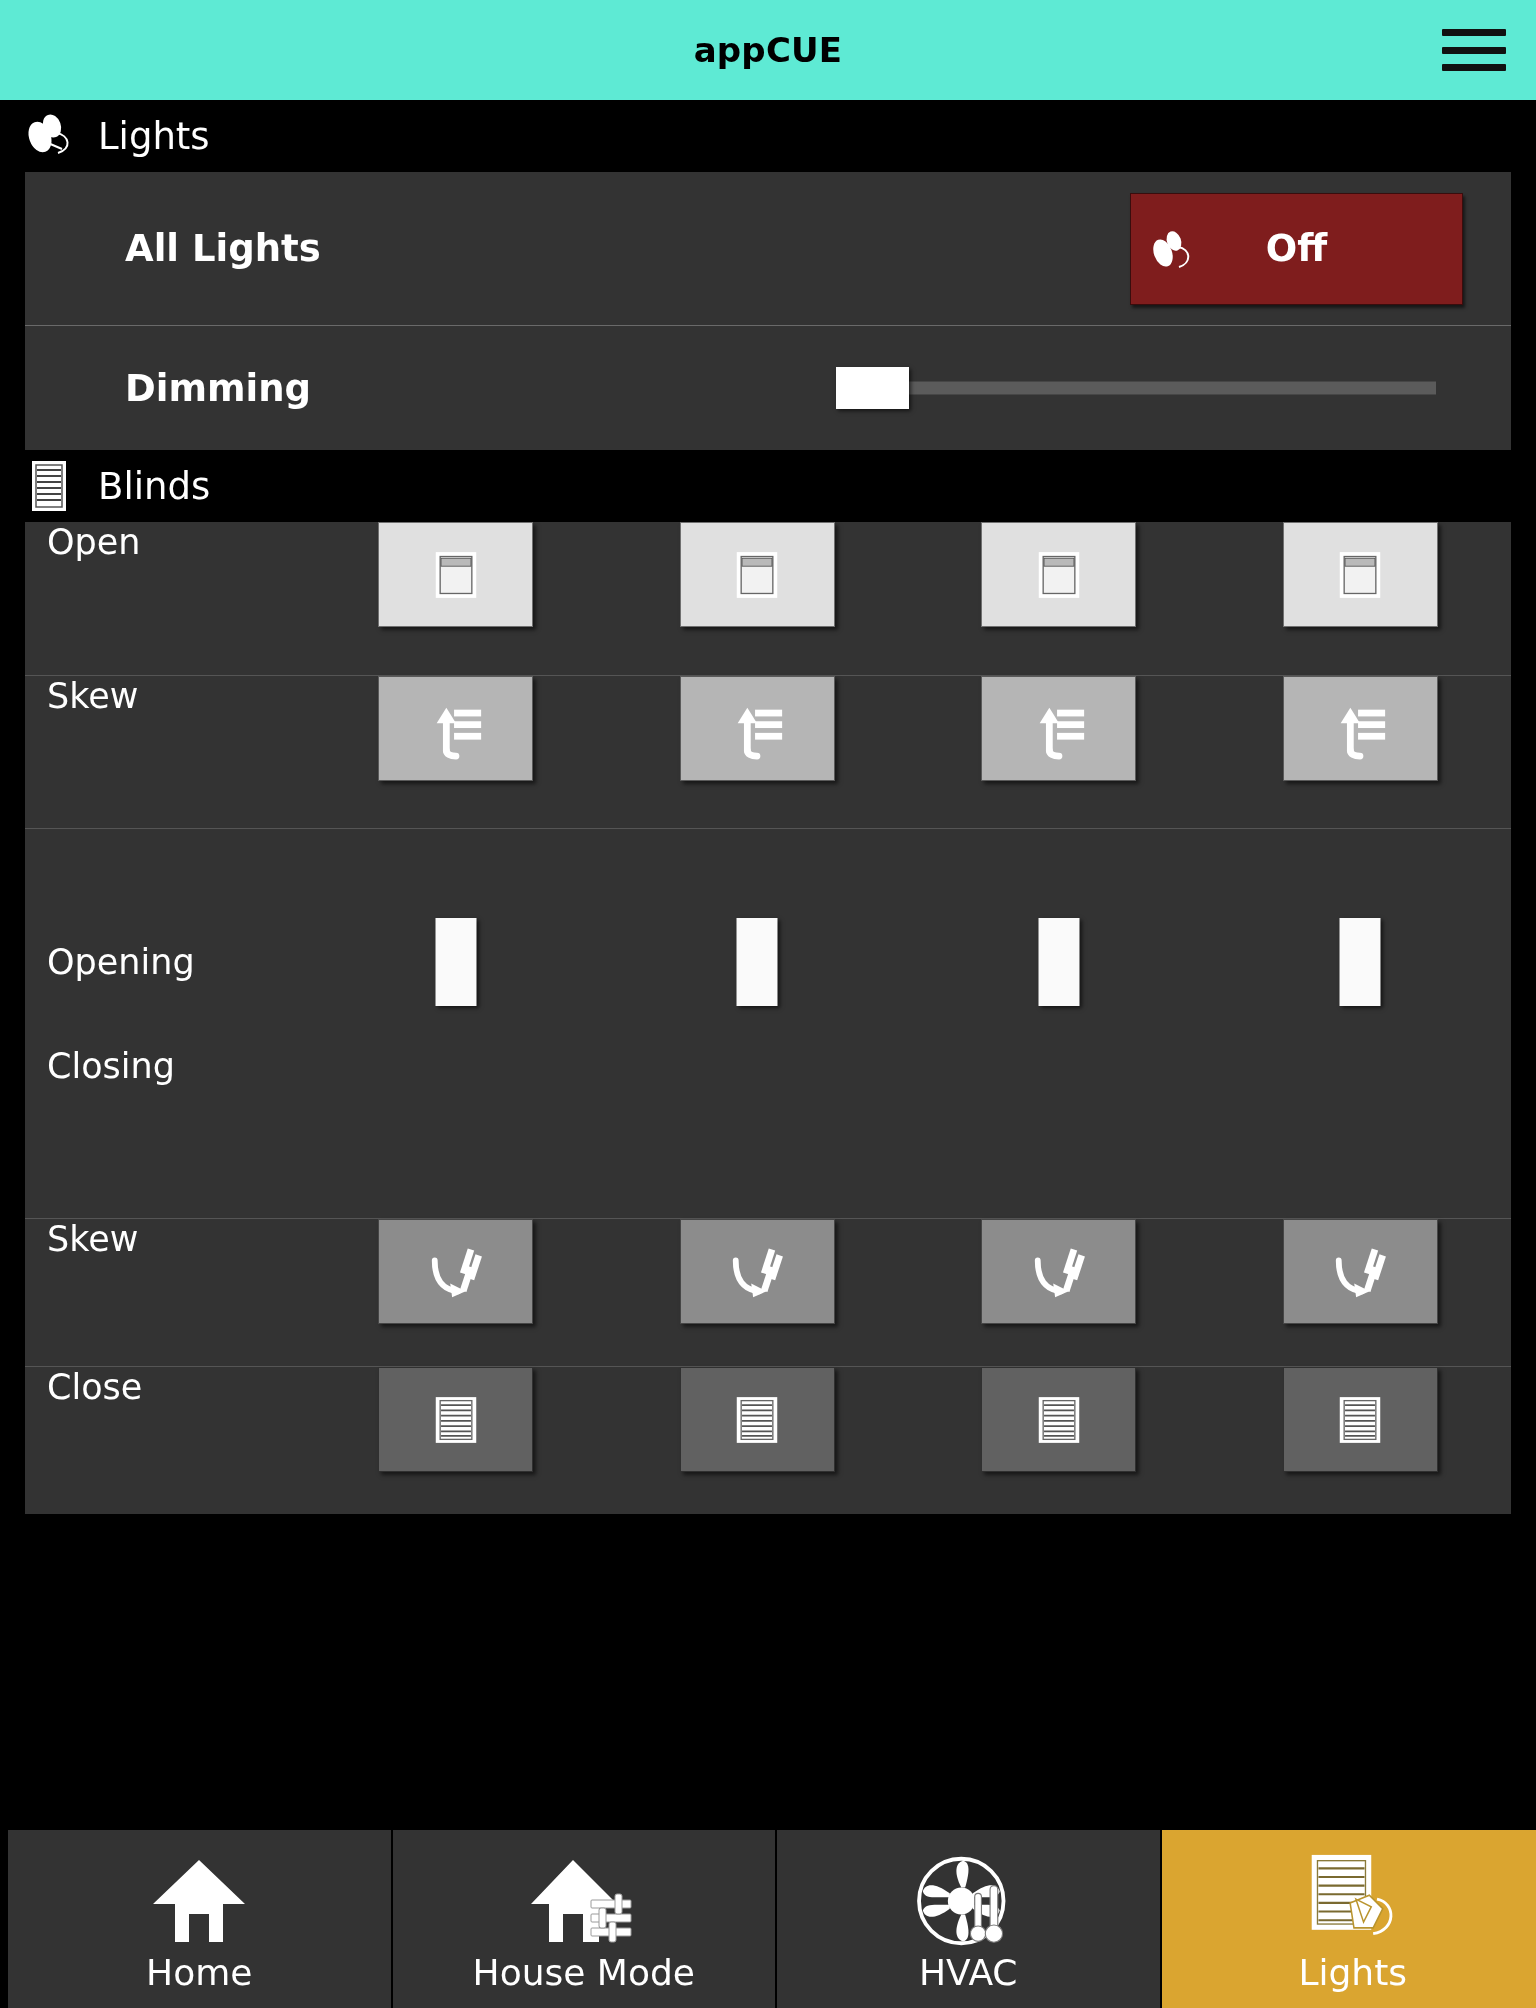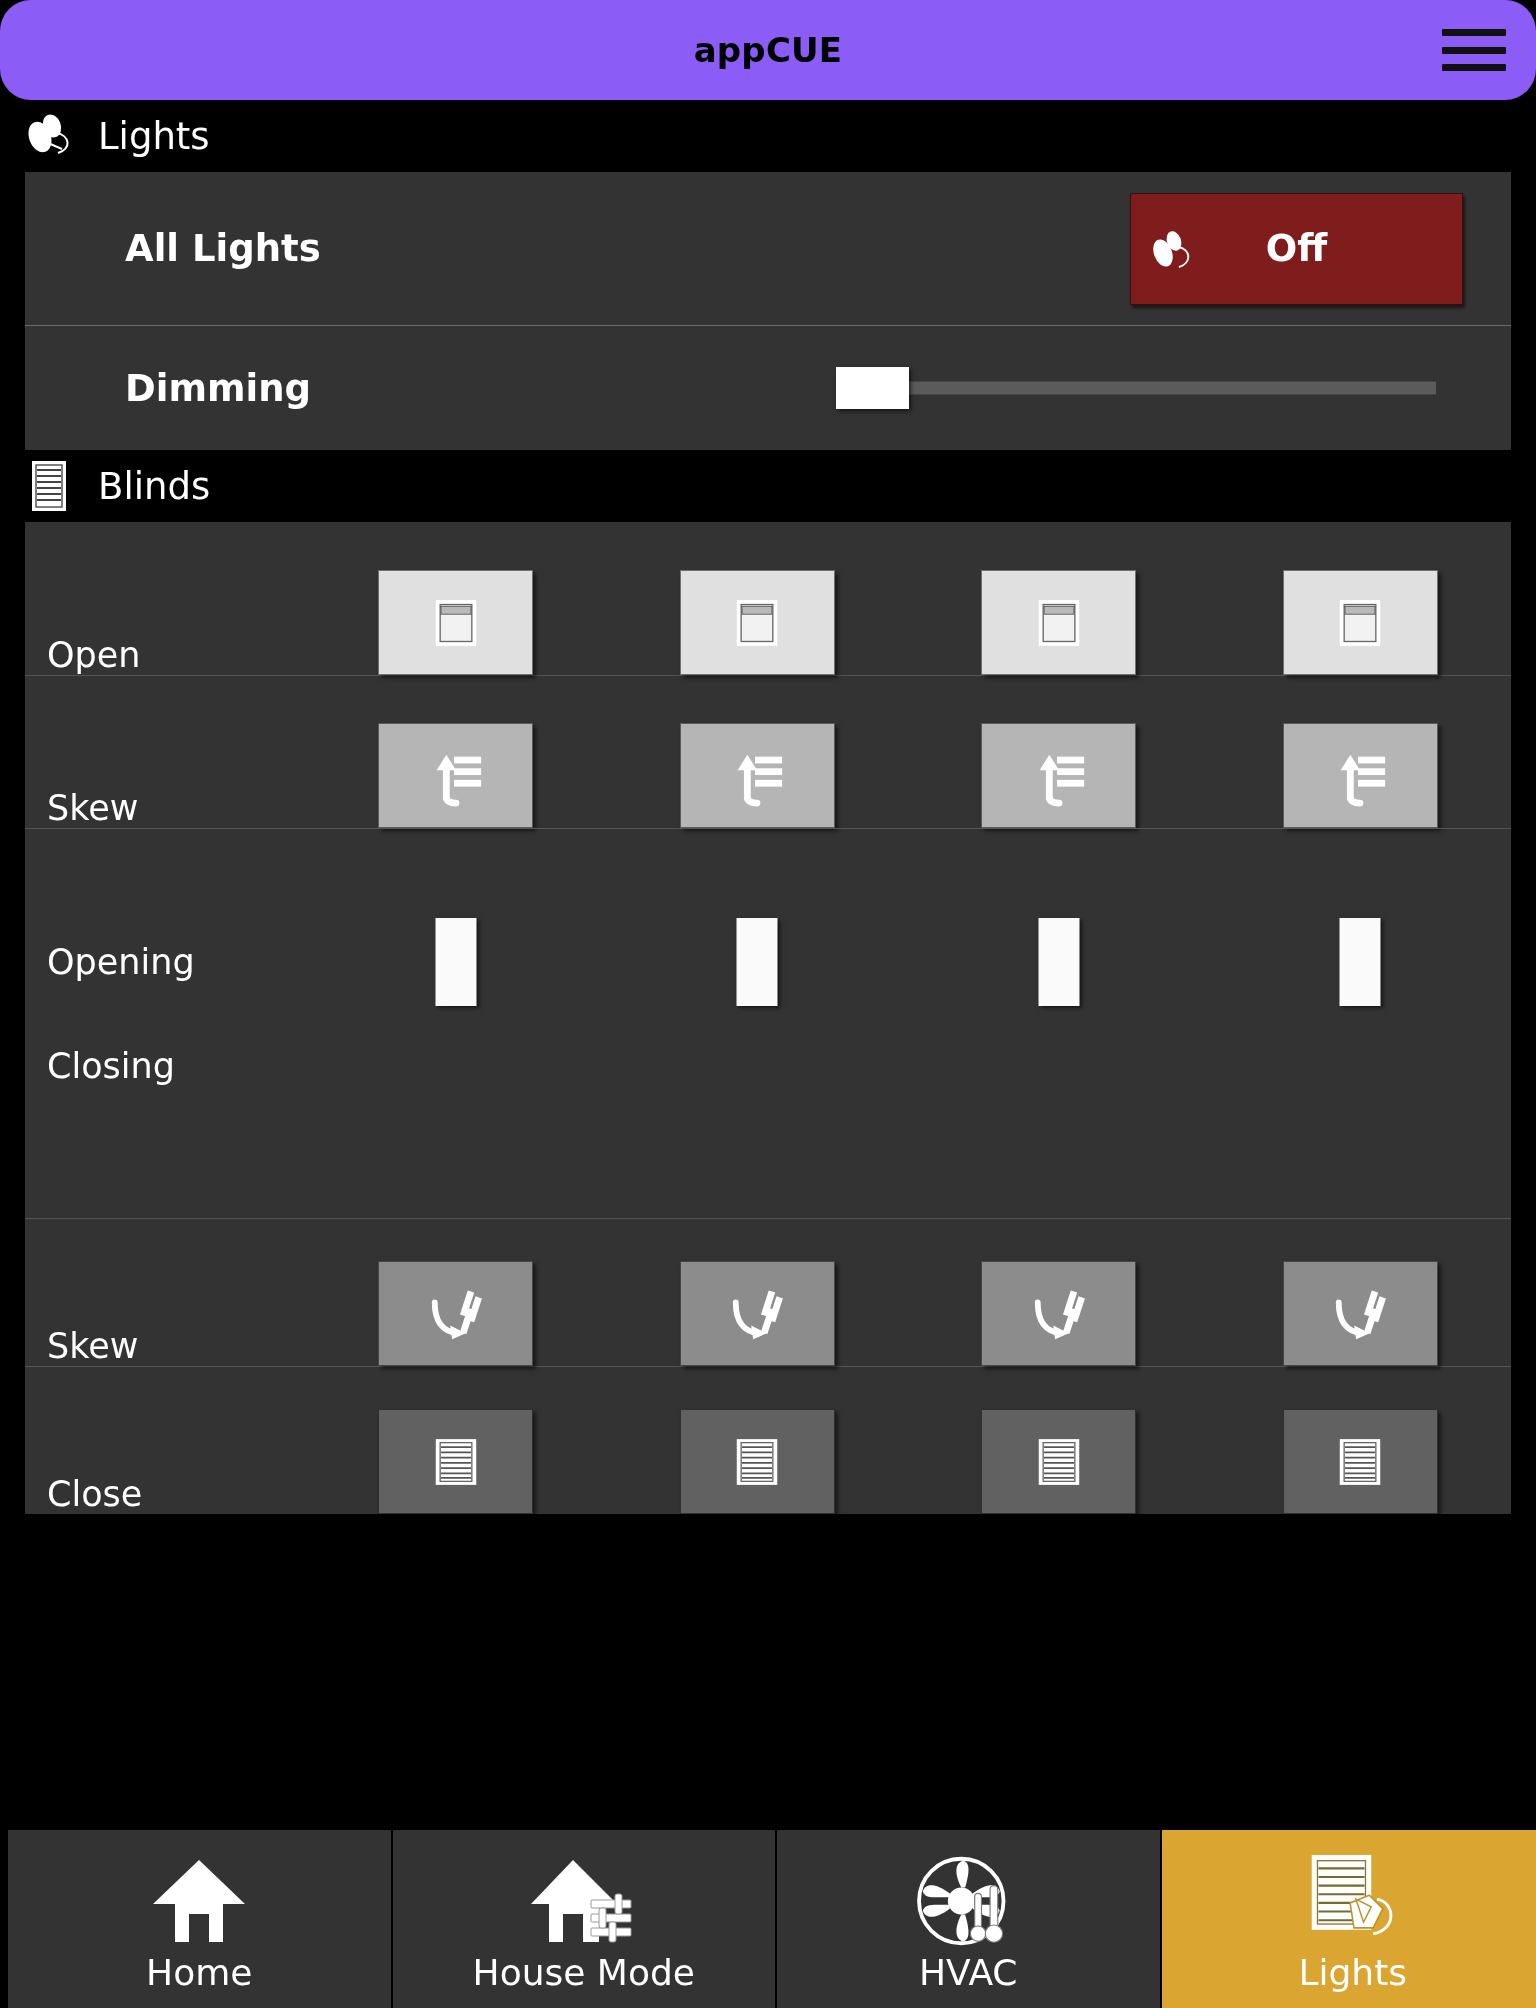--- a/index.html
+++ b/index.html
@@ -6,24 +6,23 @@
   html, body {
     width: 1536px; height: 2008px;
     background: #000;
     font-family: "DejaVu Sans", "Liberation Sans", sans-serif;
     overflow: hidden;
   }
   #app { position: relative; width: 1536px; height: 2008px; background: #000; }
 
   
   .topbar {
-    height: 100px; background: #8b5cf6;
+    height: 100px; background: #5eead4;
     display: flex; align-items: center; justify-content: center;
     position: relative;
-    border-radius: 31px;
   }
   .topbar-title {
     font-size: 34px; font-weight: bold; color: #000;
     letter-spacing: .2px;
   }
   .hamburger {
     position: absolute; right: 30px; top: 50%; transform: translateY(-50%);
     width: 64px; height: 42px;
     display: flex; flex-direction: column; justify-content: space-between;
   }
@@ -77,21 +76,21 @@
     width: 73px; height: 42px; background: #fff;
     box-shadow: 2px 2px 4px rgba(0,0,0,.6);
   }
 
   
   .grid-head { display: flex; height: 82px; align-items: center; }
   .grid-head .spacer { flex: 0 0 280px; }
   .grid-head .col {
     flex: 1; text-align: center; color: #fff; font-size: 35px;
   }
-  .btn-row { display: flex; align-items: flex-end; }
+  .btn-row { display: flex; align-items: flex-start; }
   .btn-cell { flex: 1; display: flex; justify-content: center; }
   .sq-btn {
     width: 155px; height: 105px;
     display: flex; align-items: center; justify-content: center;
     border: 1px solid rgba(0,0,0,.5);
     box-shadow: 3px 3px 4px rgba(0,0,0,.55);
   }
   .sq-open  { background: #e0e0e0; }
   .sq-skew1 { background: #b5b5b5; }
   .sq-skew2 { background: #8c8c8c; }

